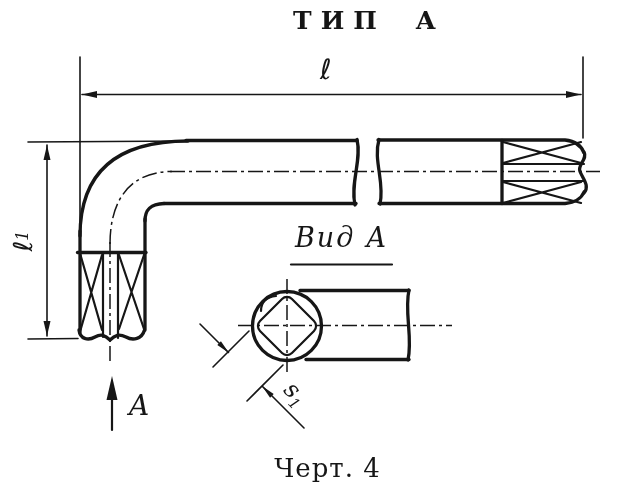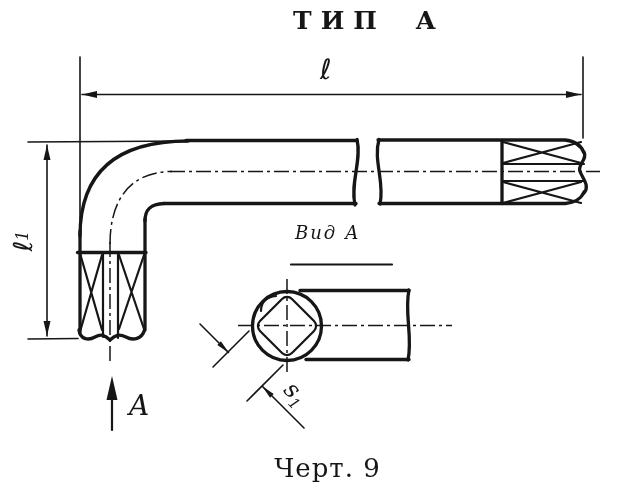--- a/index.html
+++ b/index.html
@@ -21,21 +21,21 @@
   .lbl sub { font-size:62%; line-height:0; }
   .title {
     position:absolute; top:6px; left:0; width:100%; text-align:center;
     font-weight:bold; font-size:25px; letter-spacing:9px; word-spacing:12px;
     text-indent:22px; line-height:1.2;padding-left:48px;
   }
   .lbl-l  { left:320px; top:56px;  font-size:28px; }
   .lbl-l1 { left:-6px;  top:224px; width:58px; height:34px; font-size:26px;
             display:flex; align-items:center; justify-content:center;
             transform:rotate(-90deg); }
-  .lbl-vida { left:295px; top:224px; font-size:18px; letter-spacing:2px;text-align:right; }
+  .lbl-vida { left:295px; top:224px; font-size:27px; letter-spacing:2px;text-align:right; }
   .lbl-s1 { left:285px; top:381px; font-size:24px; transform:rotate(45deg);
             transform-origin:center; }
   .lbl-A  { left:129px; top:392px; font-size:28px; }
   .caption { position:absolute; left:245px; top:453px; width:165px;
              text-align:center; font-size:26px; letter-spacing:1px; }
 </style>
 </head>
 <body>
 
 <div class="page">
@@ -131,14 +131,14 @@
       <span>ℓ</span>
       <sub>1</sub>
     </div>
 
   <div class="lbl lbl-vida">Вид А</div>
 
   <div class="lbl lbl-s1"><span>s</span><sub>1</sub></div>
 
   <div class="lbl lbl-A">A</div>
 
-  <div class="caption">Черт. 9</div>
+  <div class="caption">Черт. 4</div>
 </div>
 
 </body></html>

